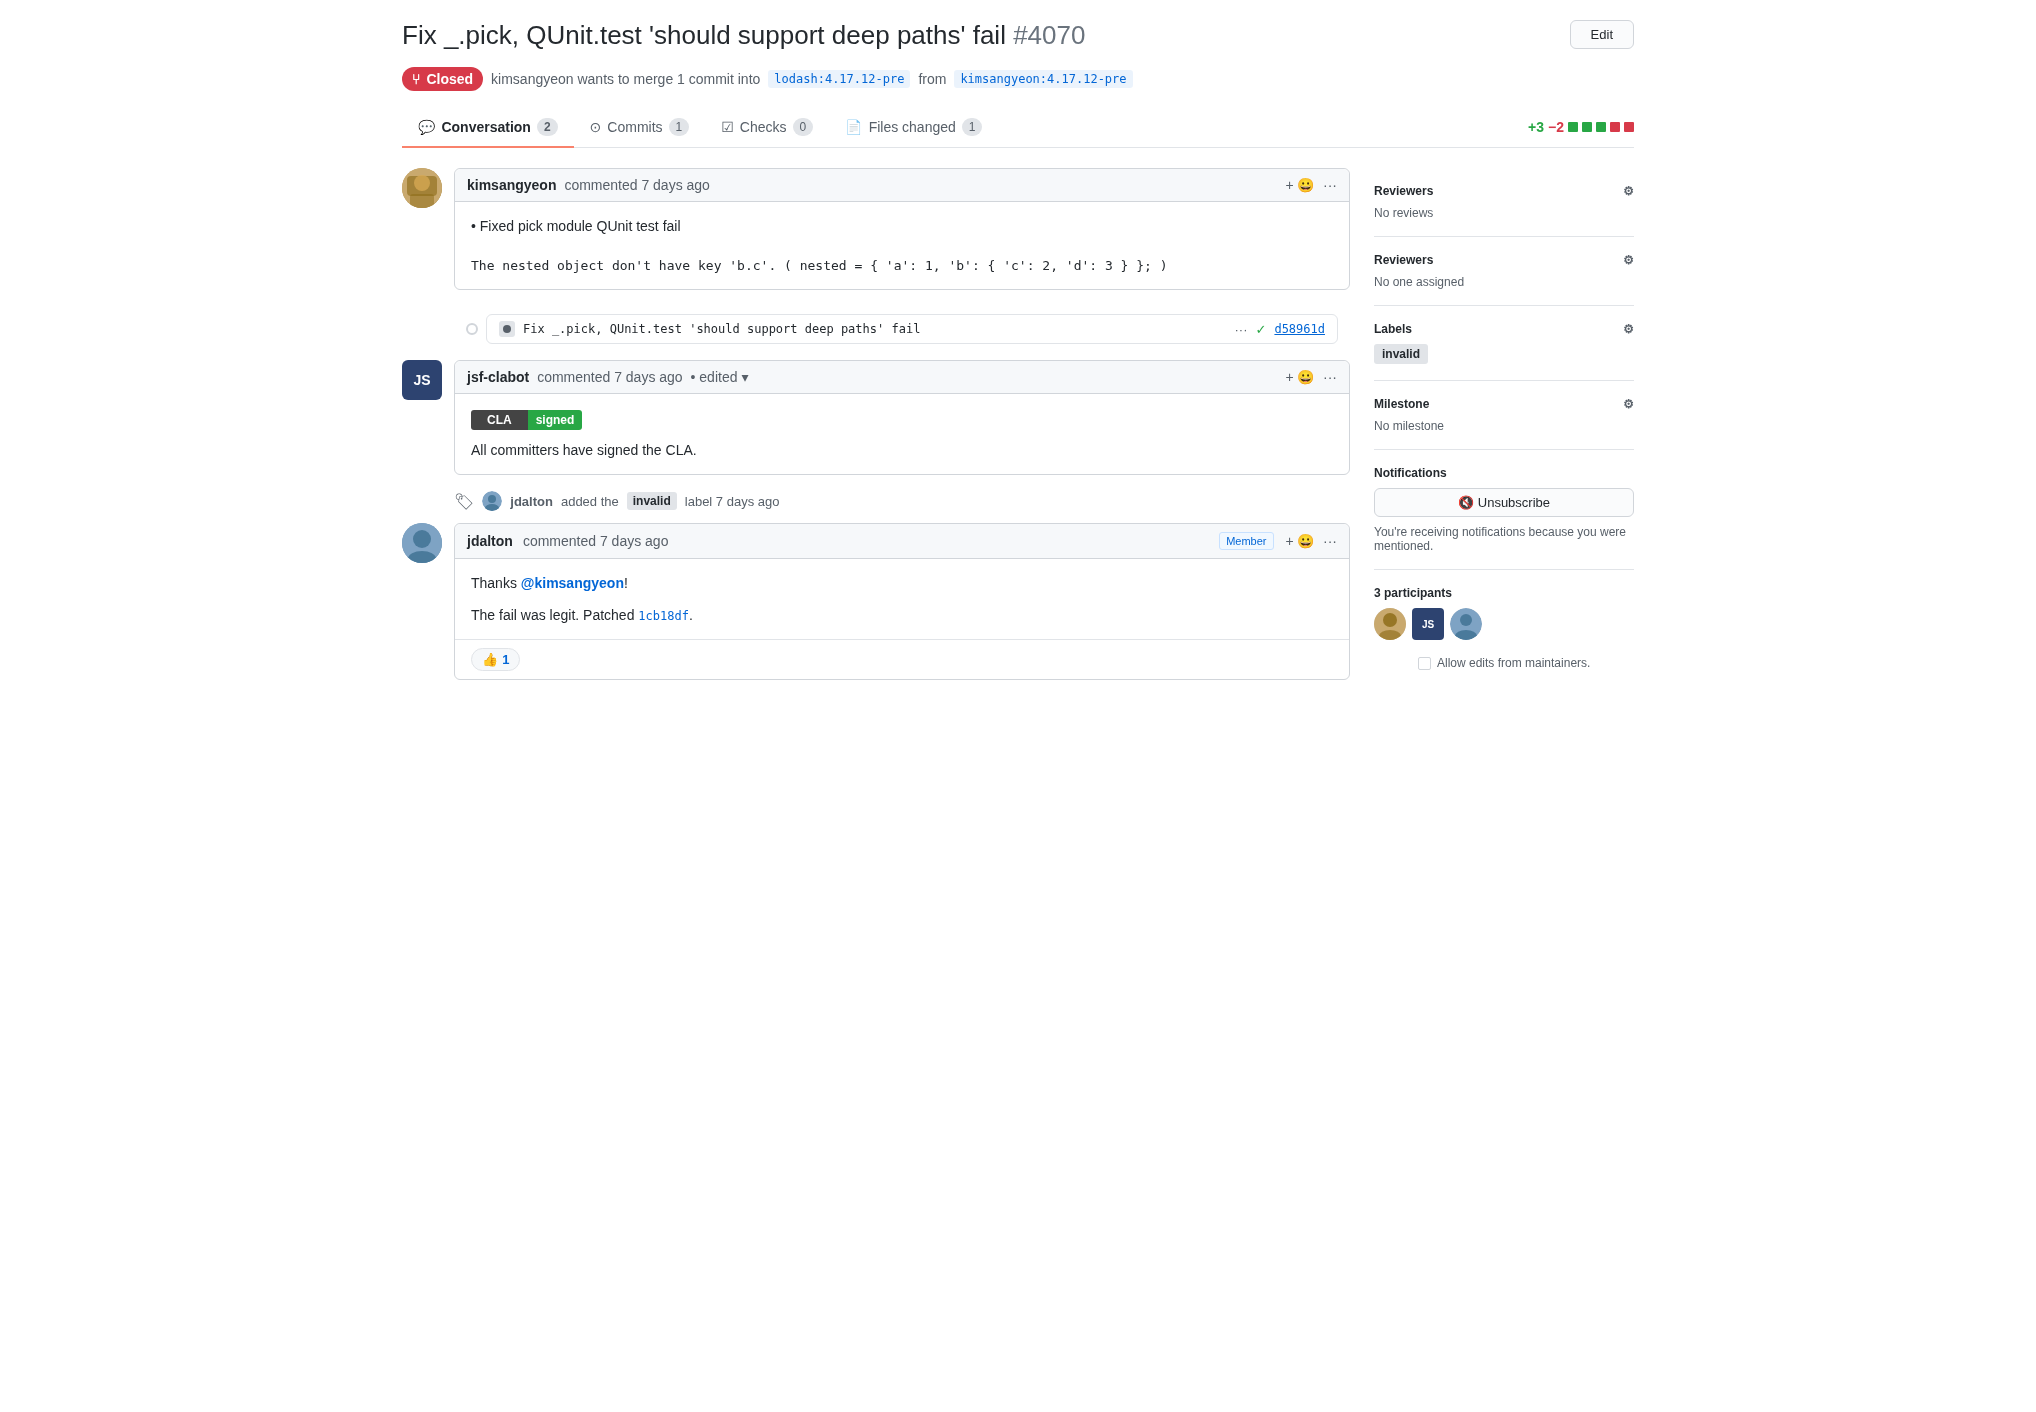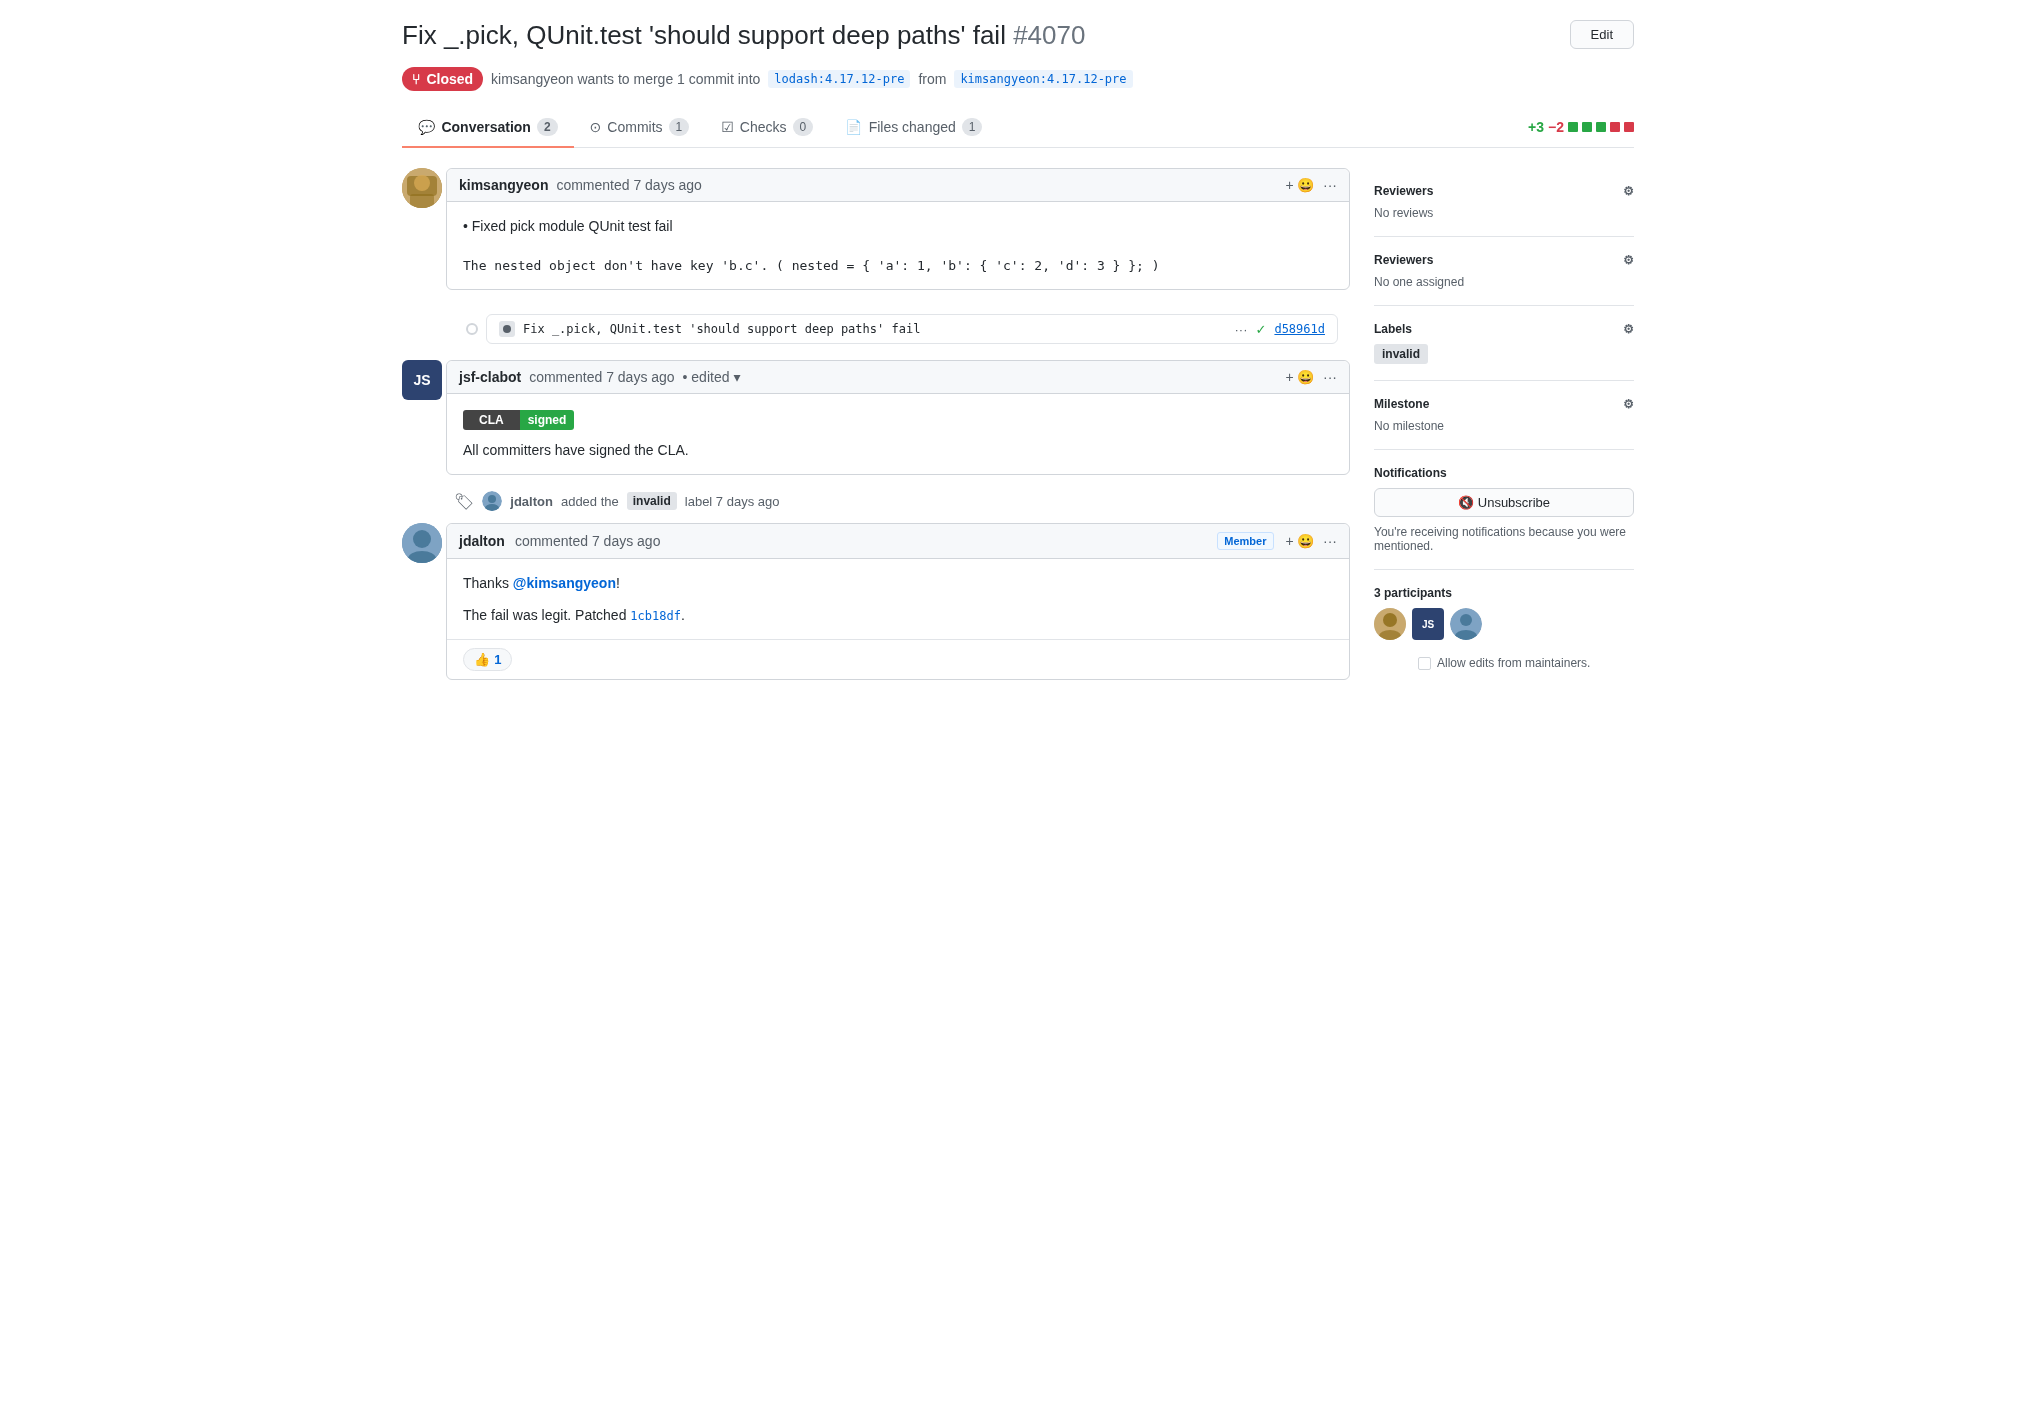--- a/index.html
+++ b/index.html
@@ -25,21 +25,21 @@
     .diff-remove { color: #d73a49; }
     .diff-block { display: inline-block; width: 10px; height: 10px; border-radius: 1px; }
     .diff-block-green { background: #28a745; }
     .diff-block-red { background: #d73a49; }
     
     .main-content { display: flex; gap: 24px; padding-top: 20px; }
     .conversation-col { flex: 1; min-width: 0; }
     .sidebar-col { width: 260px; flex-shrink: 0; }
     
     
-    .comment-container { display: flex; gap: 4px; margin-bottom: 16px; }
+    .comment-container { display: flex; gap: 12px; margin-bottom: 16px; }
     .avatar { width: 40px; height: 40px; border-radius: 50%; flex-shrink: 0; overflow: hidden; background: #e1e4e8; }
     .avatar-js { width: 40px; height: 40px; border-radius: 6px; flex-shrink: 0; background: #2d4370; display: flex; align-items: center; justify-content: center; color: #fff; font-weight: 700; font-size: 14px; }
     
     .comment-box { flex: 1; border: 1px solid #d1d5da; border-radius: 6px; }
     .comment-header { display: flex; align-items: center; justify-content: space-between; padding: 8px 12px; background: #f6f8fa; border-bottom: 1px solid #d1d5da; border-radius: 6px 6px 0 0; }
     .comment-author { font-weight: 600; color: #24292e; }
     .comment-time { color: #586069; margin-left: 4px; }
     .comment-header-right { display: flex; align-items: center; gap: 8px; color: #586069; }
     .comment-body { padding: 16px; }
     
@@ -51,21 +51,21 @@
     .commit-check { color: #28a745; }
     .commit-dots { color: #586069; cursor: pointer; }
     
     .cla-badges { display: flex; gap: 0; margin-bottom: 12px; }
     .cla-badge-cla { background: #444; color: #fff; padding: 3px 16px; border-radius: 3px 0 0 3px; font-size: 12px; font-weight: 600; }
     .cla-badge-signed { background: #28a745; color: #fff; padding: 3px 8px; border-radius: 0 3px 3px 0; font-size: 12px; font-weight: 600; }
     
     .event-row { display: flex; align-items: center; gap: 8px; margin: 12px 0 12px 52px; color: #586069; font-size: 13px; }
     .label-badge-invalid { background: #e1e4e8; border-radius: 3px; padding: 2px 6px; font-size: 12px; font-weight: 600; color: #24292e; }
     
-    .member-badge { background: #f1f8ff; color: #0366d6; border: 1px solid #c8e1ff; border-radius: 3px; padding: 2px 6px; font-size: 11px; font-weight: 700; margin-right: 4px; }
+    .member-badge { background: #f1f8ff; color: #0366d6; border: 1px solid #c8e1ff; border-radius: 3px; padding: 2px 6px; font-size: 11px; font-weight: 400; margin-right: 4px; }
     
     .mention-link { color: #0366d6; font-weight: 600; text-decoration: none; }
     .commit-link { color: #0366d6; font-family: "SFMono-Regular", Consolas, monospace; font-size: 12px; text-decoration: none; }
     
     .reaction-row { display: flex; align-items: center; gap: 4px; padding: 8px 16px; border-top: 1px solid #e1e4e8; }
     .reaction-btn { display: flex; align-items: center; gap: 4px; border: 1px solid #e1e4e8; border-radius: 20px; padding: 3px 10px; font-size: 13px; background: #f6f8fa; cursor: pointer; }
     .reaction-count { color: #0366d6; font-weight: 600; }
     
     
     .sidebar-section { padding: 16px 0; border-bottom: 1px solid #e1e4e8; }

